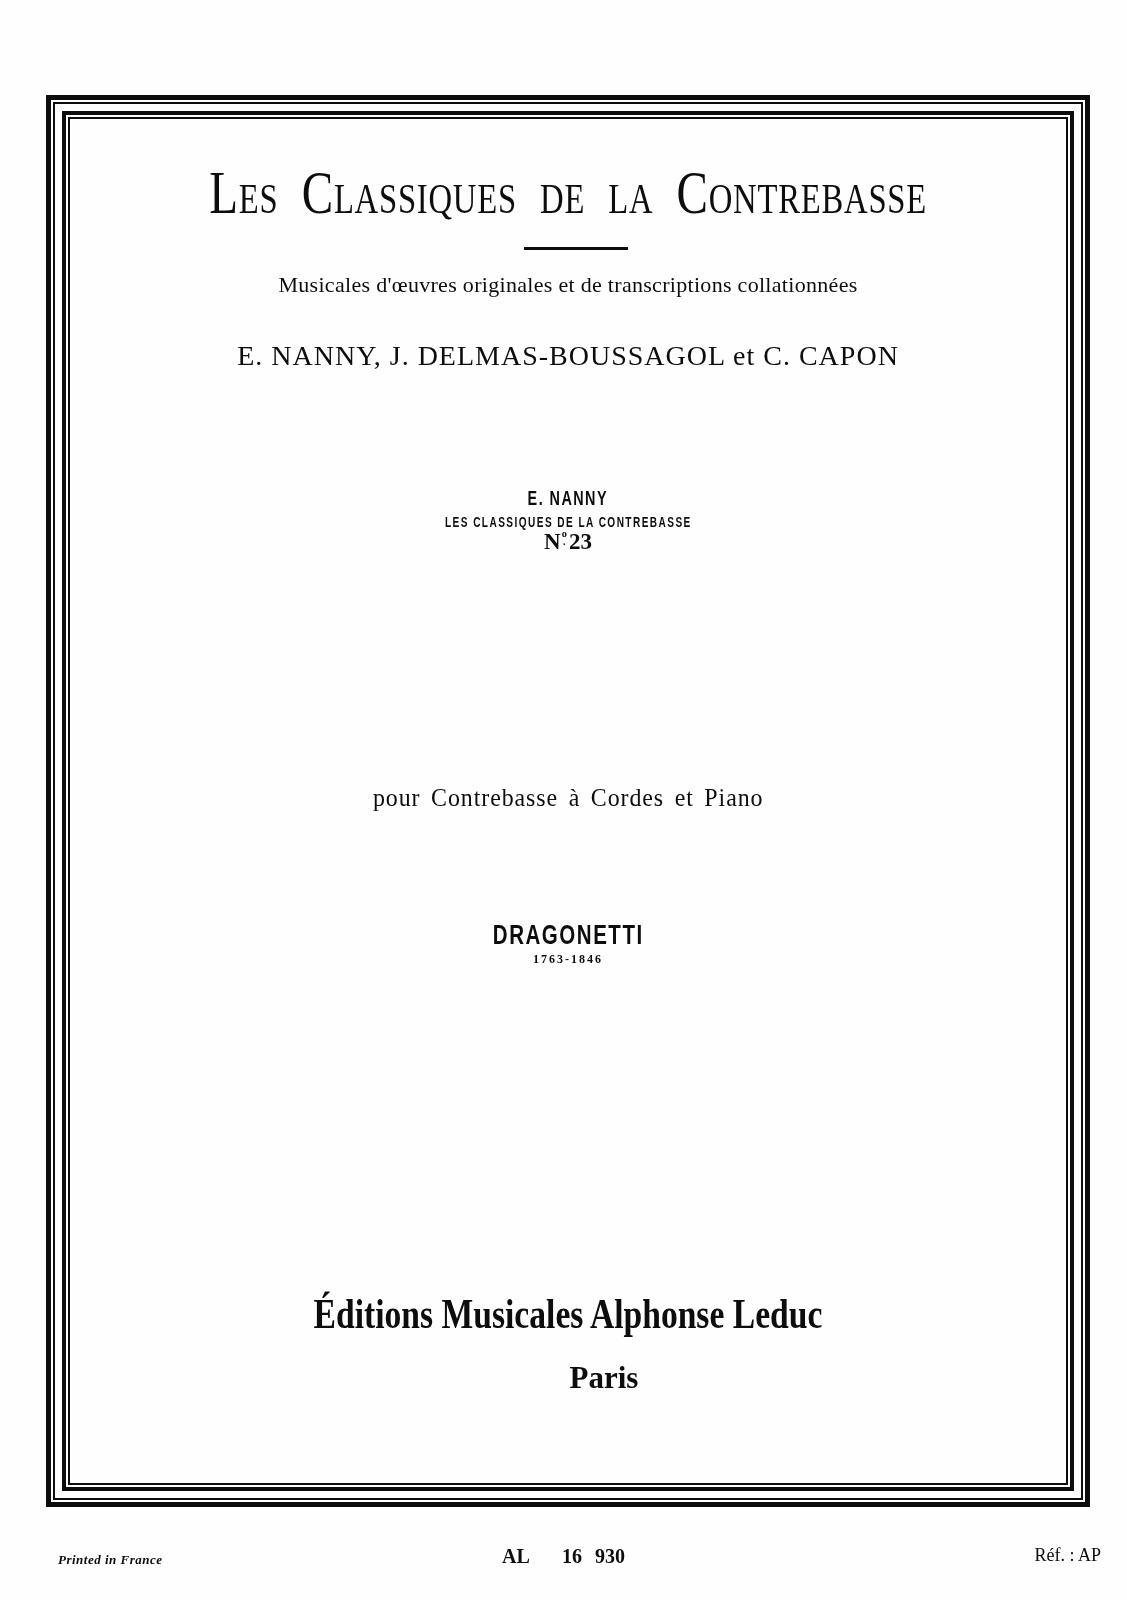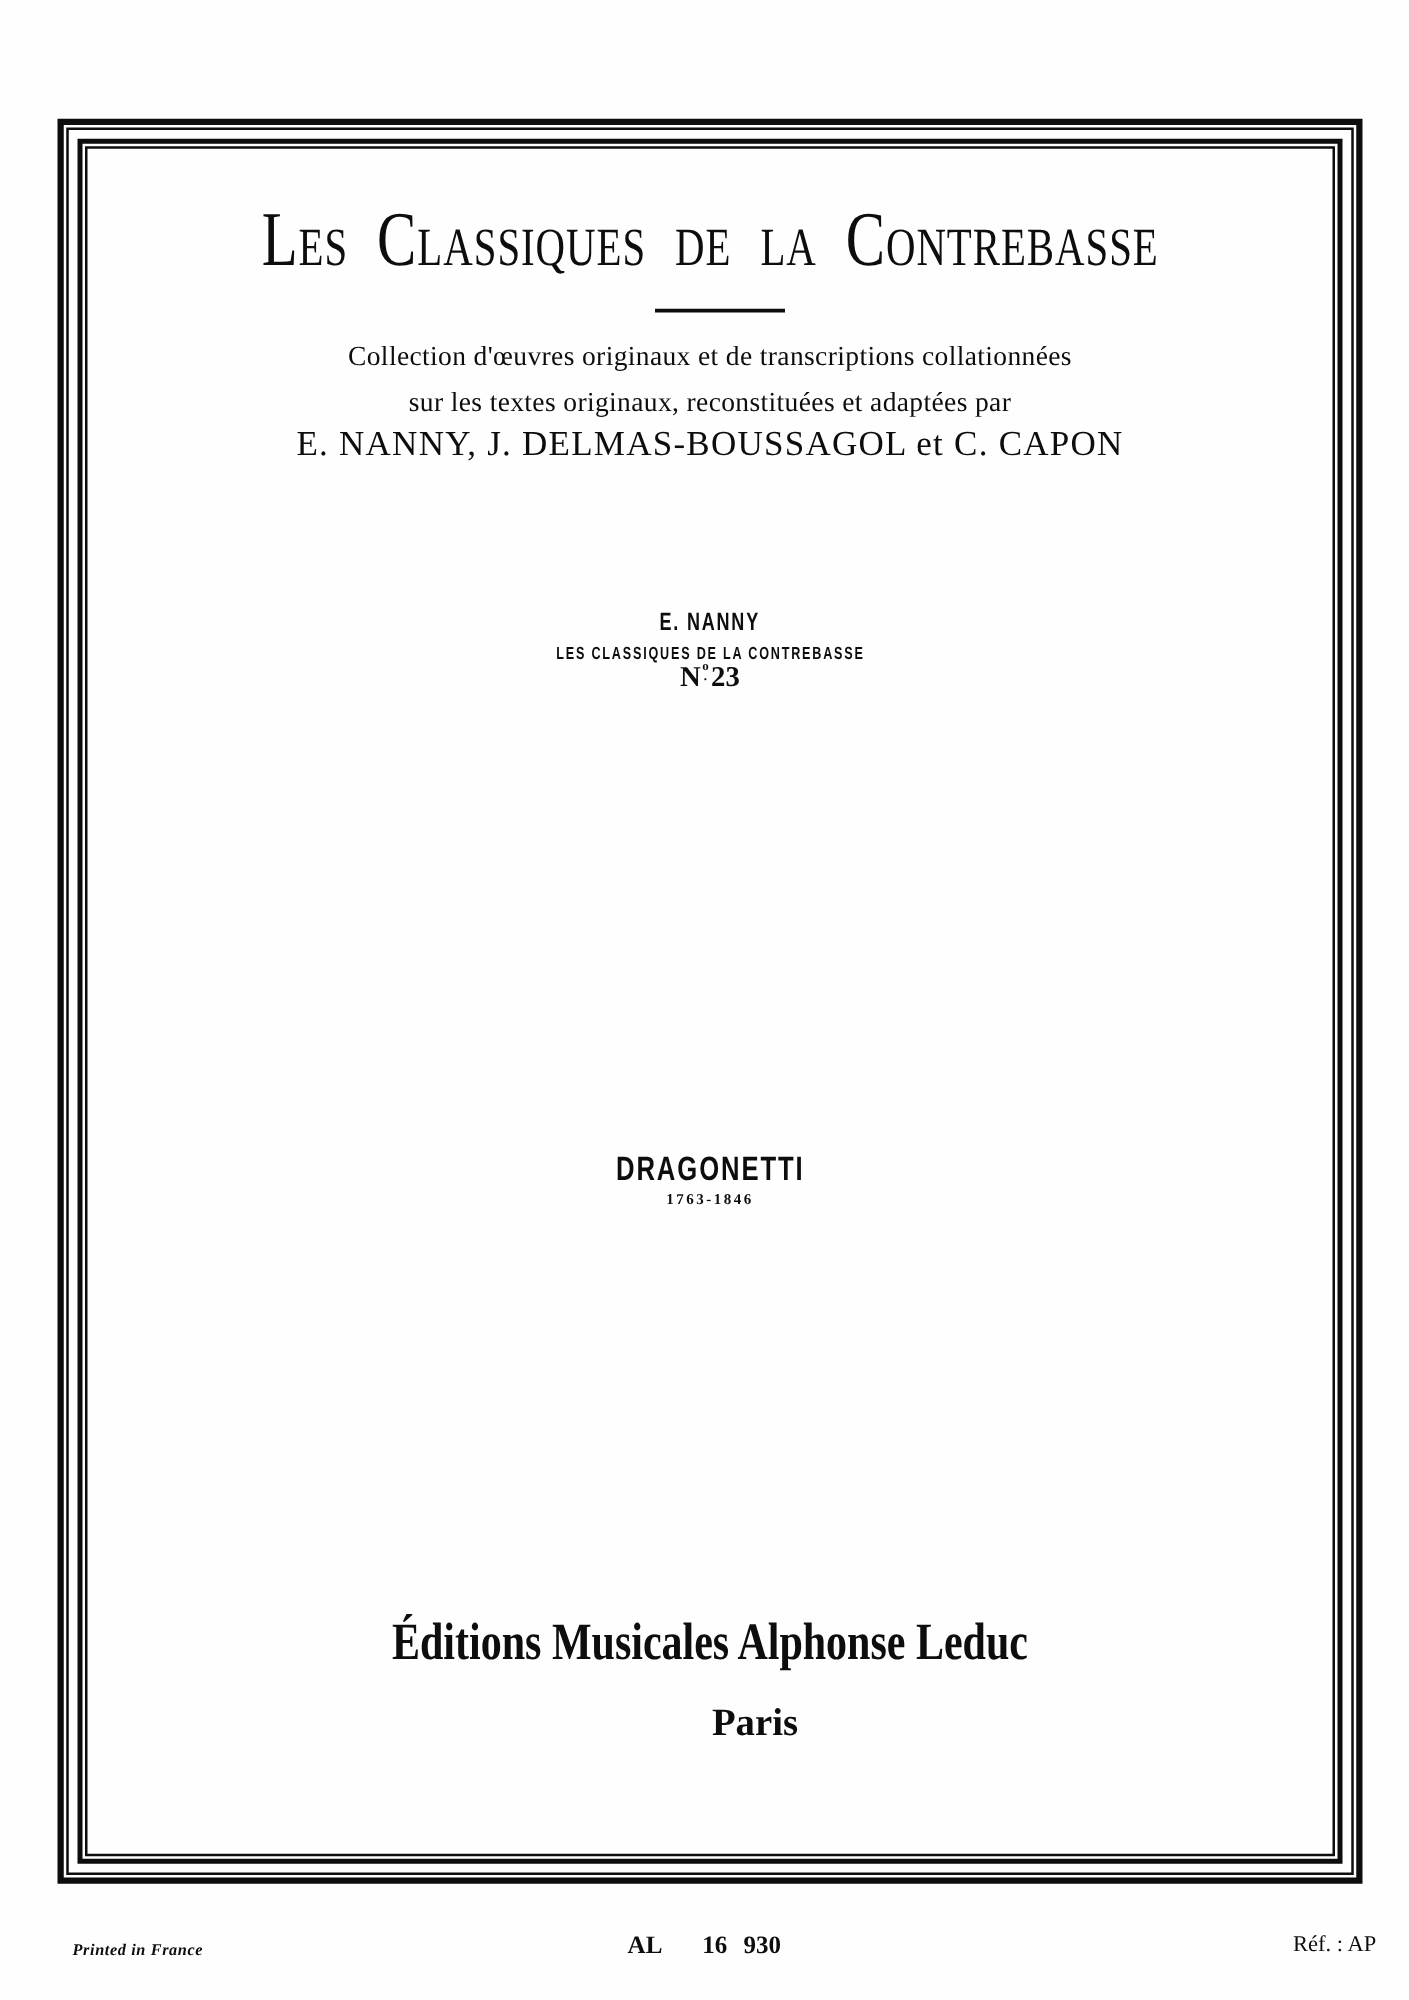--- a/index.html
+++ b/index.html
@@ -205,42 +205,44 @@
     <div class="frame-2">
       <div class="frame-3">
         <div class="frame-4">
 
           <div class="band collection-title">
             <span class="squeeze">Les Classiques de la Contrebasse</span>
           </div>
 
           <div class="title-rule"></div>
 
-          <div class="band desc-1">Collection d'œuvres originaux et de transcriptions collationnées</div>
-
-          <div class="band desc-2">sur les textes originaux, reconstituées et adaptées par</div>
+          <div class="band desc-1">Musicales d'œuvres originales et de transcriptions collationnées</div>
+
 
           <div class="band editors">E. NANNY, J. DELMAS-BOUSSAGOL et C. CAPON</div>
 
           <div class="band series-editor">
             <span class="squeeze">E. NANNY</span>
           </div>
 
           <div class="band series-name">
             <span class="squeeze">LES CLASSIQUES DE LA CONTREBASSE</span>
           </div>
 
           <div class="band series-number">
             <span>N</span><span class="ord">
                 <span>o</span>
                 <span>.</span>
               </span><span>23</span>
           </div>
 
 
+          <div class="band work-subtitle">
+            <span class="squeeze">pour Contrebasse à Cordes et Piano</span>
+          </div>
 
           <div class="band composer-name">
             <span class="squeeze">DRAGONETTI</span>
           </div>
 
           <div class="band composer-dates">1763-1846</div>
 
           <div class="band publisher-name">
             <span class="squeeze">Éditions Musicales Alphonse Leduc</span>
           </div>

